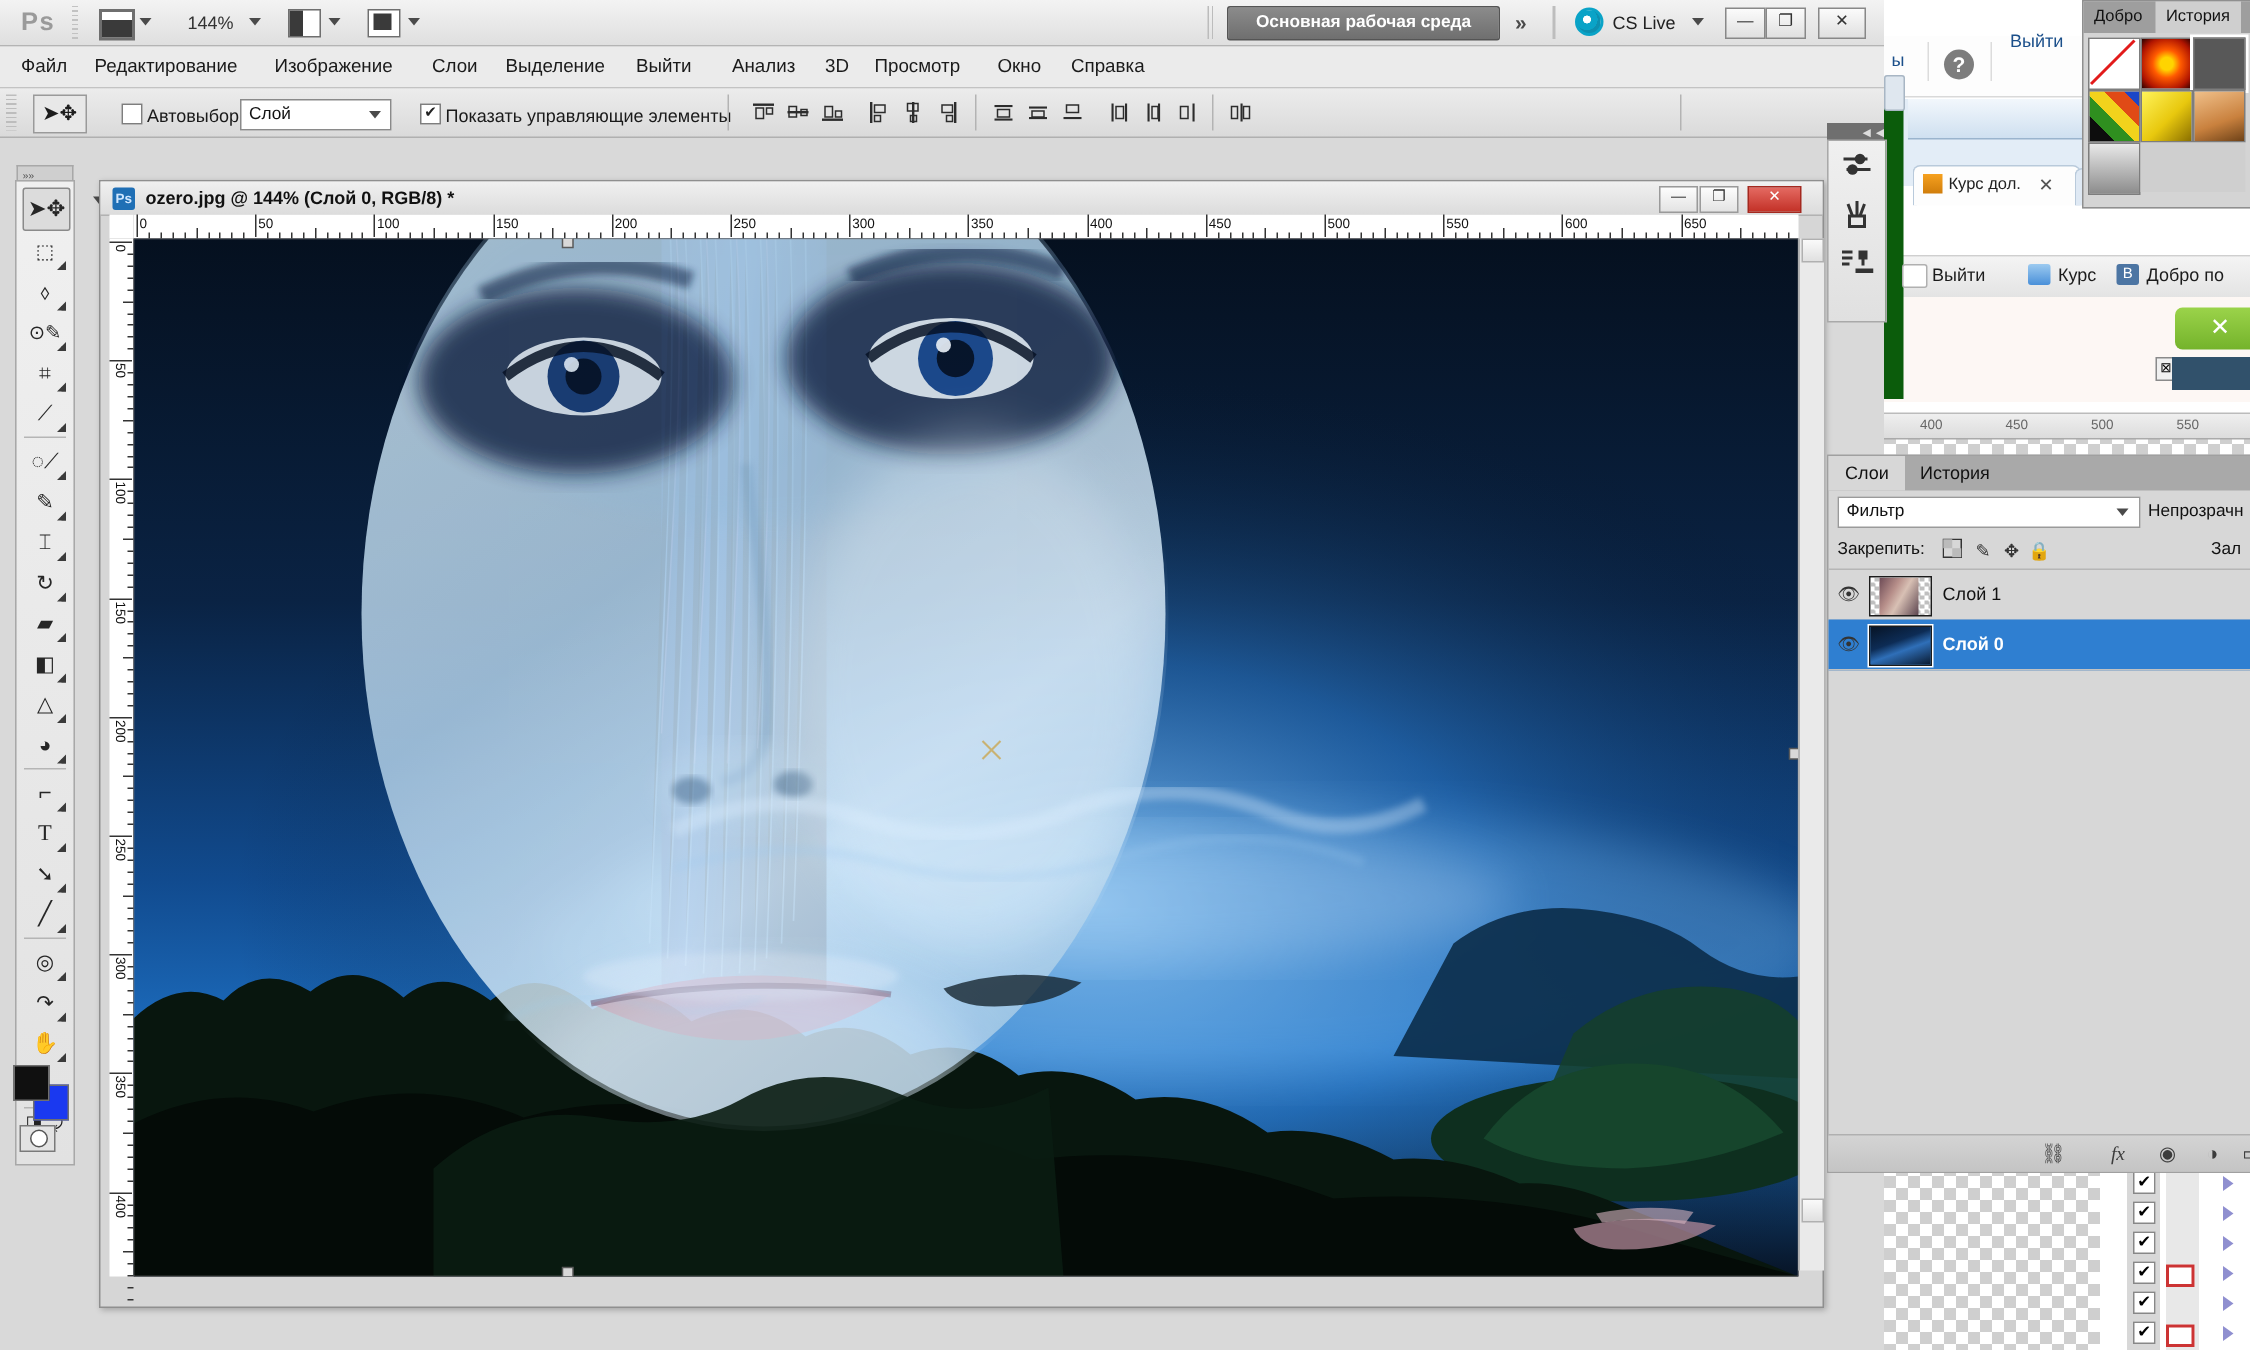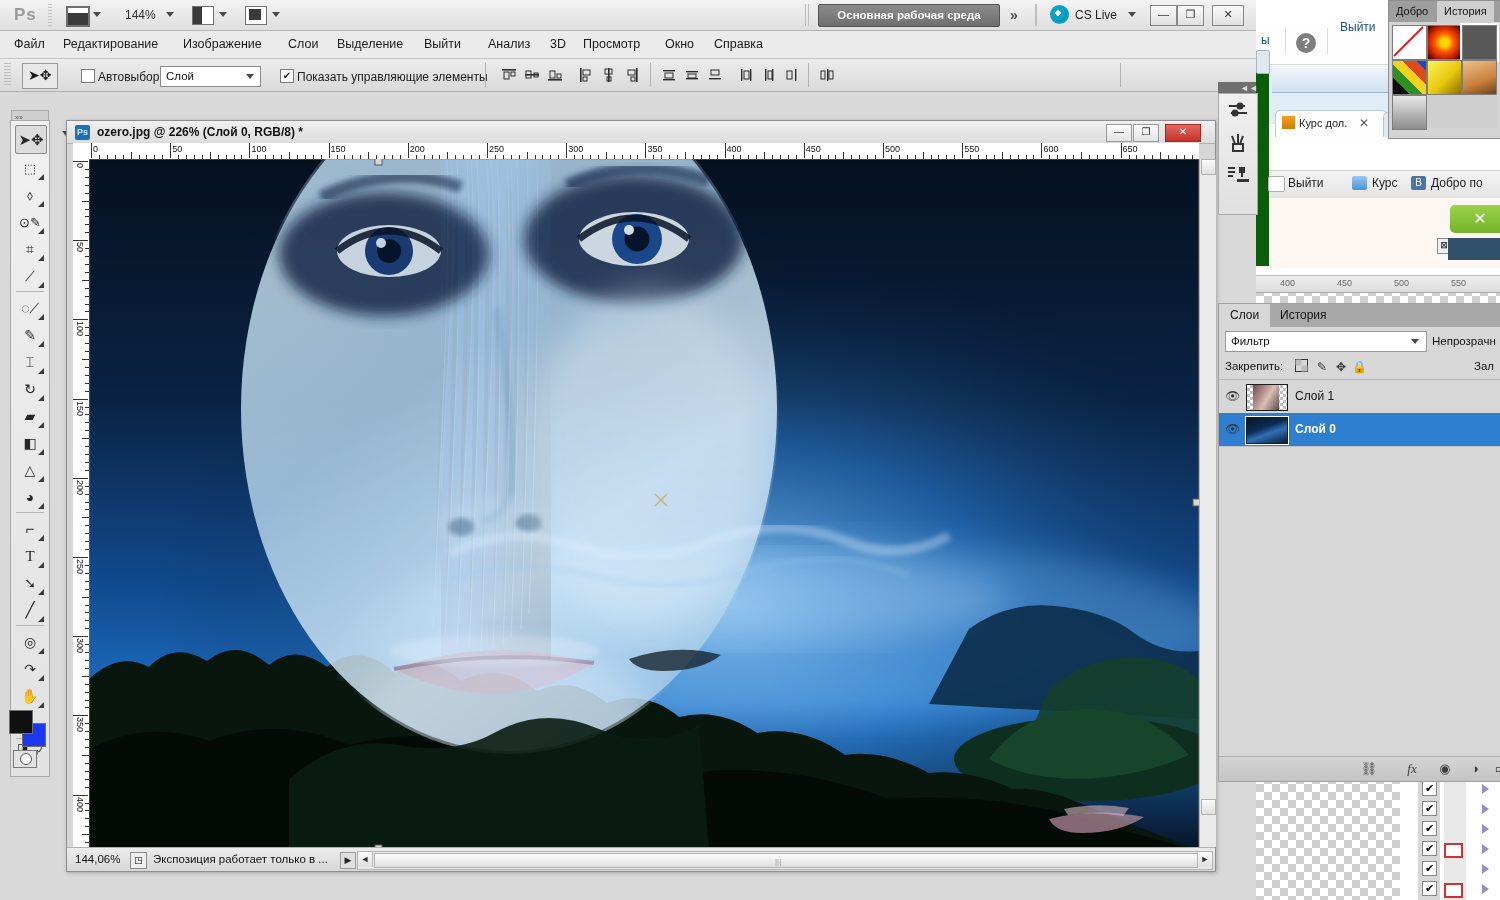--- a/index.html
+++ b/index.html
@@ -405,21 +405,21 @@
 </div>
 <div class="swatch-bg"></div>
 <div class="swatch-fg"></div>
 <div class="qmask">
   <div style="position:absolute;left:6px;top:2px;width:10px;height:10px;border:1px solid #555;border-radius:50%;background:#fff;"></div>
 </div>
 
 <div id="docwin">
   <div id="doctitle">
     <div class="doc-ps">Ps</div>
-    <div class="doc-name">ozero.jpg @ 226% (Слой 0, RGB/8) *</div>
+    <div class="doc-name">ozero.jpg @ 144% (Слой 0, RGB/8) *</div>
     <div class="doc-btn" style="left:1039px;">—</div>
     <div class="doc-btn" style="left:1066px;">❐</div>
     <div class="doc-btn doc-close" style="left:1098px;width:34px;">✕</div>
   </div>
 
   <div style="position:absolute;left:6px;top:22px;width:16px;height:16px;background:#fff;border-right:1px solid #9a9a9a;border-bottom:1px solid #9a9a9a;"></div>
 
   <div id="hruler">
         <div class="rk" style="left: 4px; top: 1px;">0</div>
         <div class="tick" style="left: 2px; top: 0px; width: 1px; height: 15px;"></div>
@@ -818,33 +818,20 @@
         <line x1="578" y1="335" x2="566" y2="347"></line>
       </g>
     </svg>
   </div>
 
   <div class="vscroll">
     <div style="position:absolute;left:1px;top:0;width:13px;height:14px;background:linear-gradient(#fafafa,#e0e0e0);border:1px solid #b0b0b0;"></div>
     <div style="position:absolute;left:1px;top:640px;width:13px;height:14px;background:linear-gradient(#fafafa,#e0e0e0);border:1px solid #b0b0b0;"></div>
   </div>
 
-  <div id="statusbar">
-    <div class="st-zoom">144,06%</div>
-    <div class="st-ico">◳</div>
-    <div class="st-msg">Экспозиция работает только в ...</div>
-    <div class="st-arrow" style="font-size:9px;text-align:center;line-height:15px;color:#222;">▶</div>
-    <div class="hscroll">
-      <div style="position:absolute;left:0;top:0;width:14px;height:15px;background:linear-gradient(#fafafa,#e0e0e0);border-right:1px solid #b6b6b6;font-size:9px;text-align:center;line-height:14px;color:#333;">◄</div>
-      <div class="hthumb" style="left:16px;width:822px;">
-        <div style="position:absolute;left:400px;top:3px;font-size:8px;color:#999;">|||</div>
-      </div>
-      <div style="position:absolute;right:0;top:0;width:14px;height:15px;background:linear-gradient(#fafafa,#e0e0e0);border-left:1px solid #b6b6b6;font-size:9px;text-align:center;line-height:14px;color:#333;">►</div>
-    </div>
-  </div>
 </div>
 
 <div class="dock-head"></div>
 <div class="dock-collapse">◄◄</div>
 <div id="dockrail">
   <div class="dock-ico" style="top:6px;">
     <svg width="22" height="20">
           <line x1="2" y1="6" x2="18" y2="6" stroke="#333" stroke-width="2"></line>
           <circle cx="13" cy="6" r="3.5" fill="#333"></circle>
           <line x1="4" y1="13" x2="20" y2="13" stroke="#333" stroke-width="2"></line>

